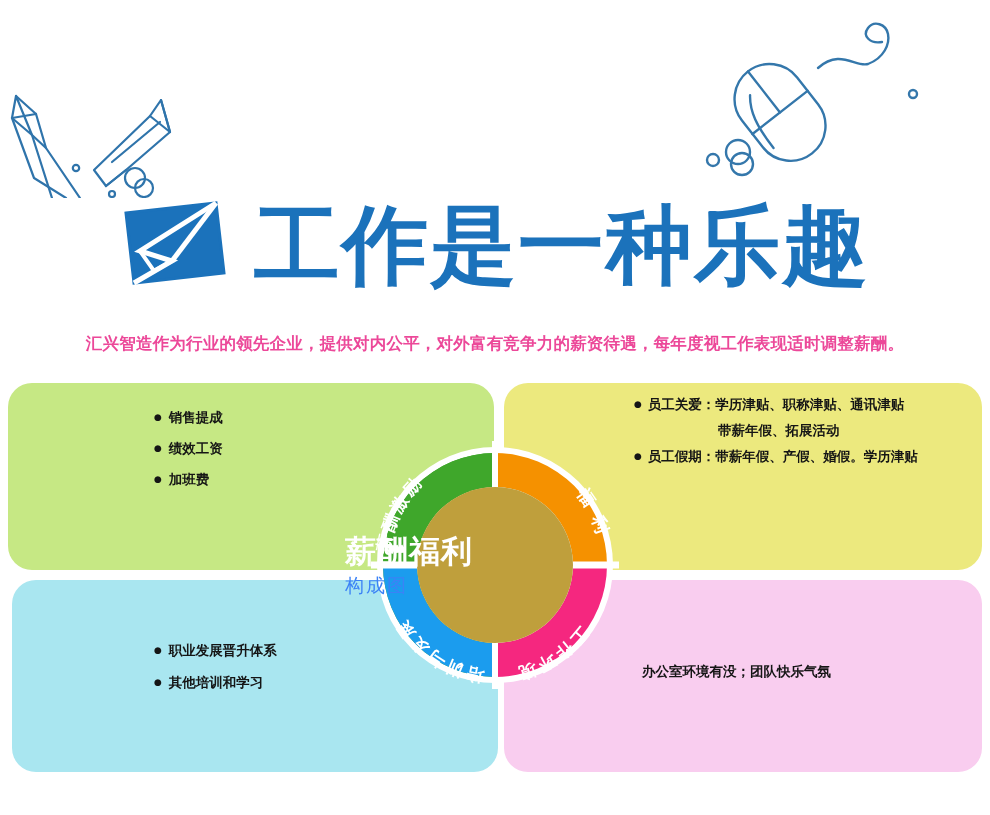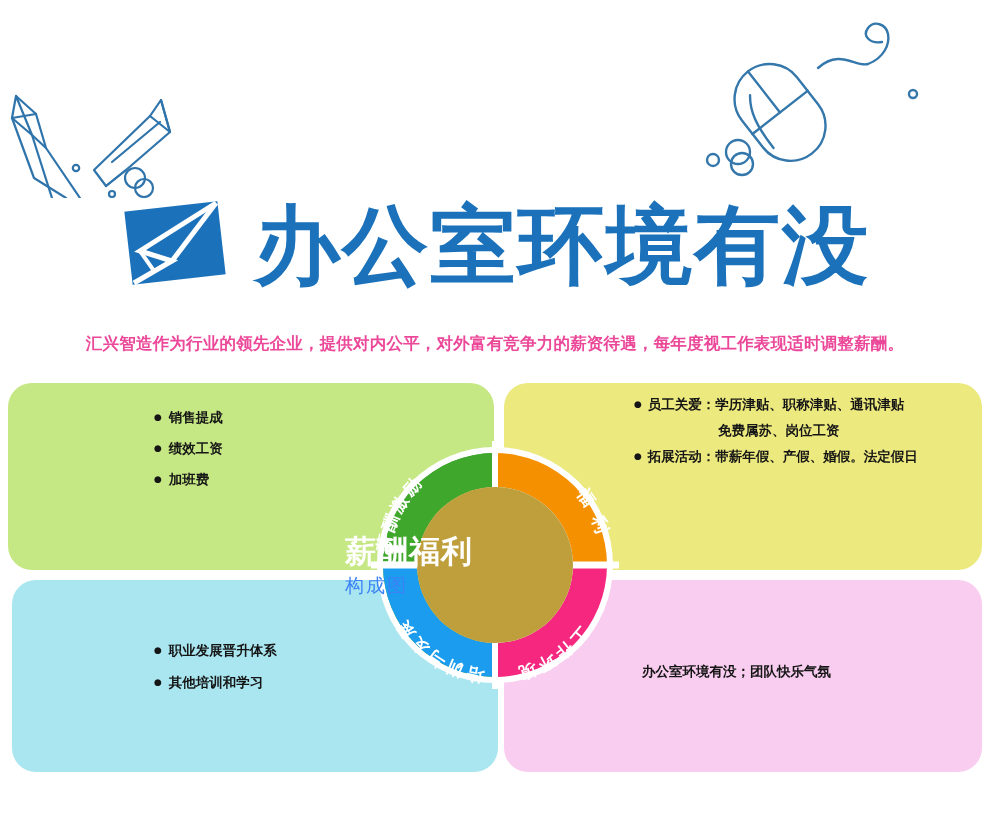--- a/index.html
+++ b/index.html
@@ -110,40 +110,40 @@
 </svg>
 
 <div id="hero">
   <svg id="hero-logo" viewBox="0 0 118 92">
     <polygon points="6,14 96,4 104,74 14,84" fill="#1b72bb"></polygon>
     <polygon points="6,14 96,4 104,74 14,84" fill="none" stroke="#1b72bb" stroke-width="3"></polygon>
     <path d="M96,4 L20,52 L52,62 L14,84" fill="none" stroke="#ffffff" stroke-width="5"></path>
     <path d="M96,4 L52,62" fill="none" stroke="#ffffff" stroke-width="5"></path>
     <path d="M20,52 L34,72 L52,62" fill="none" stroke="#ffffff" stroke-width="4"></path>
   </svg>
-  <div id="hero-title">办公室环境有没</div>
+  <div id="hero-title">工作是一种乐趣</div>
 </div>
 
 <div id="subtitle">汇兴智造作为行业的领先企业，提供对内公平，对外富有竞争力的薪资待遇，每年度视工作表现适时调整薪酬。</div>
 
 <div class="panel" id="panel-tl">
   <div class="panel-body" id="tl-cols">
     <ul>
       <li>销售提成</li>
       <li>绩效工资</li>
       <li>加班费</li>
     </ul>
   </div>
 </div>
 
 <div class="panel" id="panel-tr">
   <div class="panel-body" id="tr-block">
     <div class="row bul">员工关爱：学历津贴、职称津贴、通讯津贴</div>
-    <div class="row ind">免费属苏、岗位工资</div>
-    <div class="row bul">拓展活动：带薪年假、产假、婚假。法定假日</div>
+    <div class="row ind">带薪年假、拓展活动</div>
+    <div class="row bul">员工假期：带薪年假、产假、婚假。学历津贴</div>
   </div>
 </div>
 
 <div class="panel" id="panel-bl">
   <div class="panel-body" id="bl-list">
     <div class="row">职业发展晋升体系</div>
     <div class="row">其他培训和学习</div>
   </div>
 </div>
 

